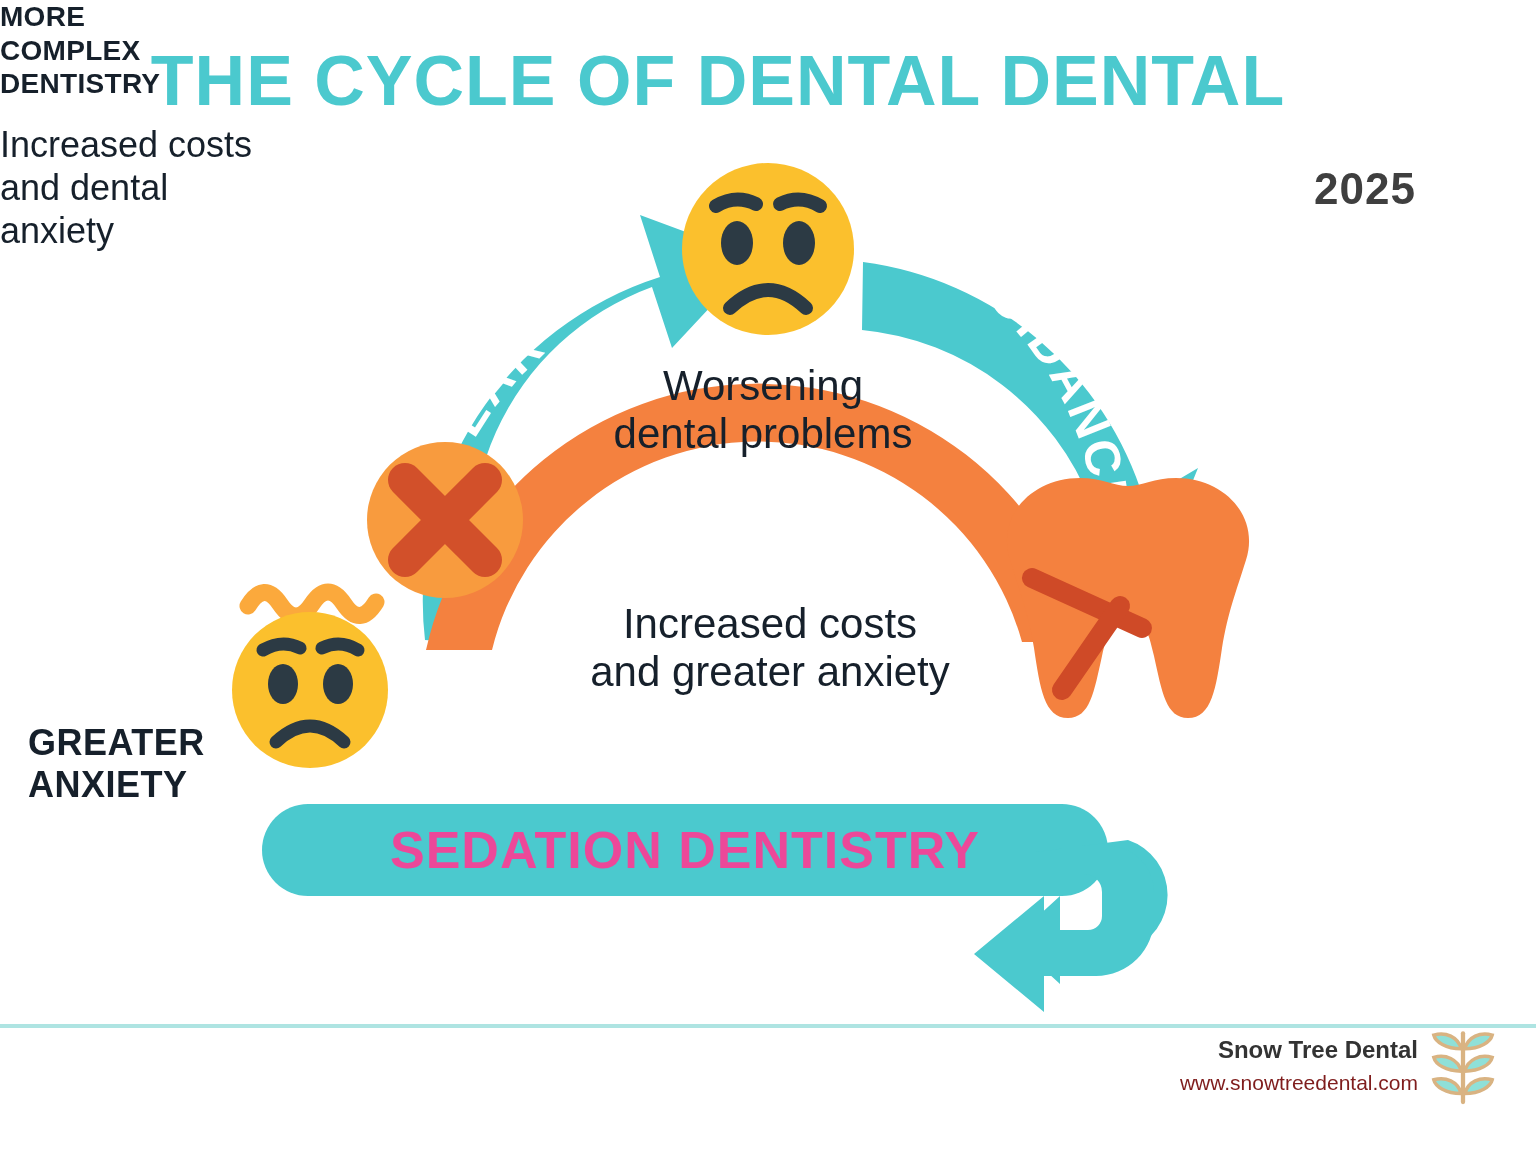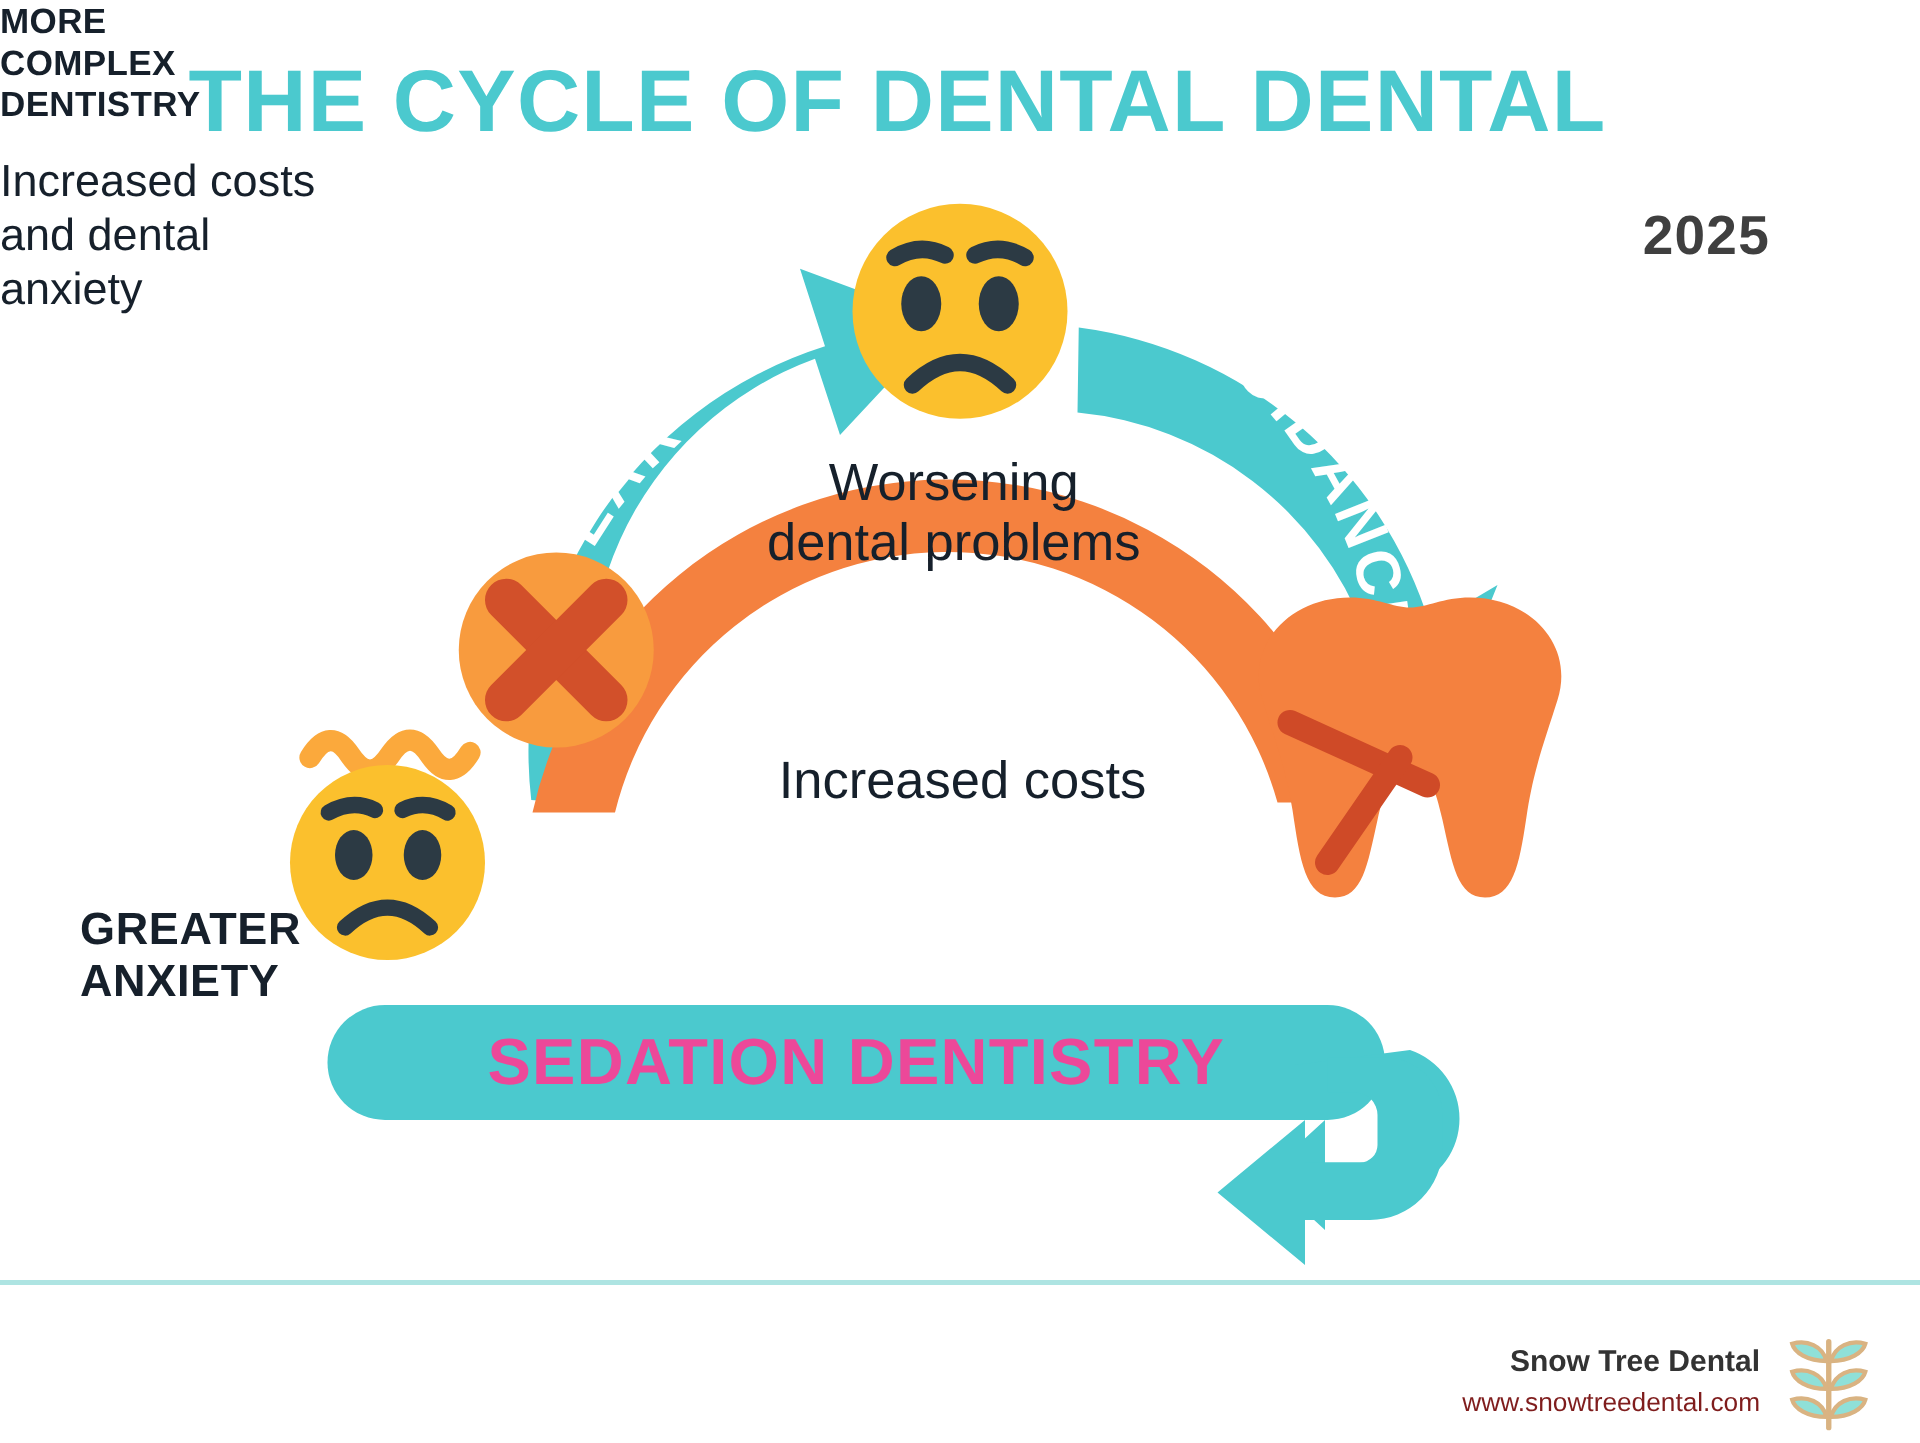--- a/index.html
+++ b/index.html
@@ -82,21 +82,20 @@
 
   #block-greater-anxiety {
     left: 28px;
     top: 722px;
     width: 226px;
     text-align: left;
     font-size: 36px;
     font-weight: bold;
     letter-spacing: 0.5px;
     line-height: 1.16;
-    margin-left: 36px;
   }
 
   #block-more-complex {
     left: 1186px;
     top: 528px;
     width: 330px;
     text-align: left;
   }
   #block-more-complex .heading {
     font-size: 28px;
@@ -117,25 +116,25 @@
     position: absolute;
     left: 0;
     top: 1024px;
     width: 1536px;
     height: 4px;
     background: #AEE4E2;
   }
   #footer {
     position: absolute;
     right: 30px;
-    top: 1060px;
+    top: 1020px;
     height: 92px;
     display: flex;
     align-items: center;
-    gap: 12px;
+    gap: 2px;
   }
   #footer-text {
     text-align: right;
   }
   #footer-brand {
     font-size: 24px;
     font-weight: bold;
     color: #333333;
     line-height: 1.3;
   }
@@ -296,20 +295,21 @@
               font-family:'Liberation Sans',sans-serif;font-weight:bold;font-size:52px;
               color:#ec4899;letter-spacing:1px;line-height:76px;">SEDATION DENTISTRY</div>
 
   <div id="txt-worsening" class="diagram-text">
     <div>Worsening</div>
     <div>dental problems</div>
   </div>
 
   <div id="txt-center-costs" class="diagram-text">
     <div>Increased costs</div>
+    <div>and greater anxiety</div>
   </div>
 
   <div id="block-greater-anxiety" class="diagram-text">
     <div>GREATER</div>
     <div>ANXIETY</div>
   </div>
 
   <div id="block-more-complex">
     <div class="heading">
       <div>MORE</div>

